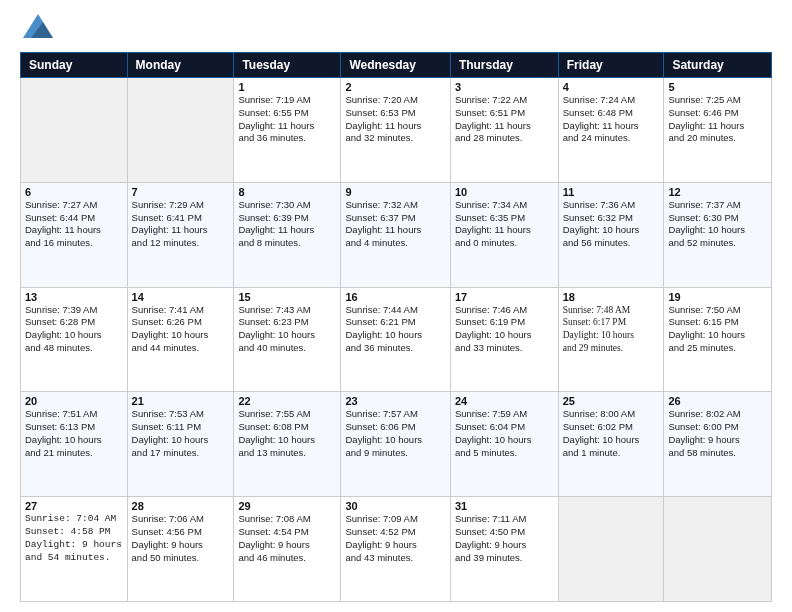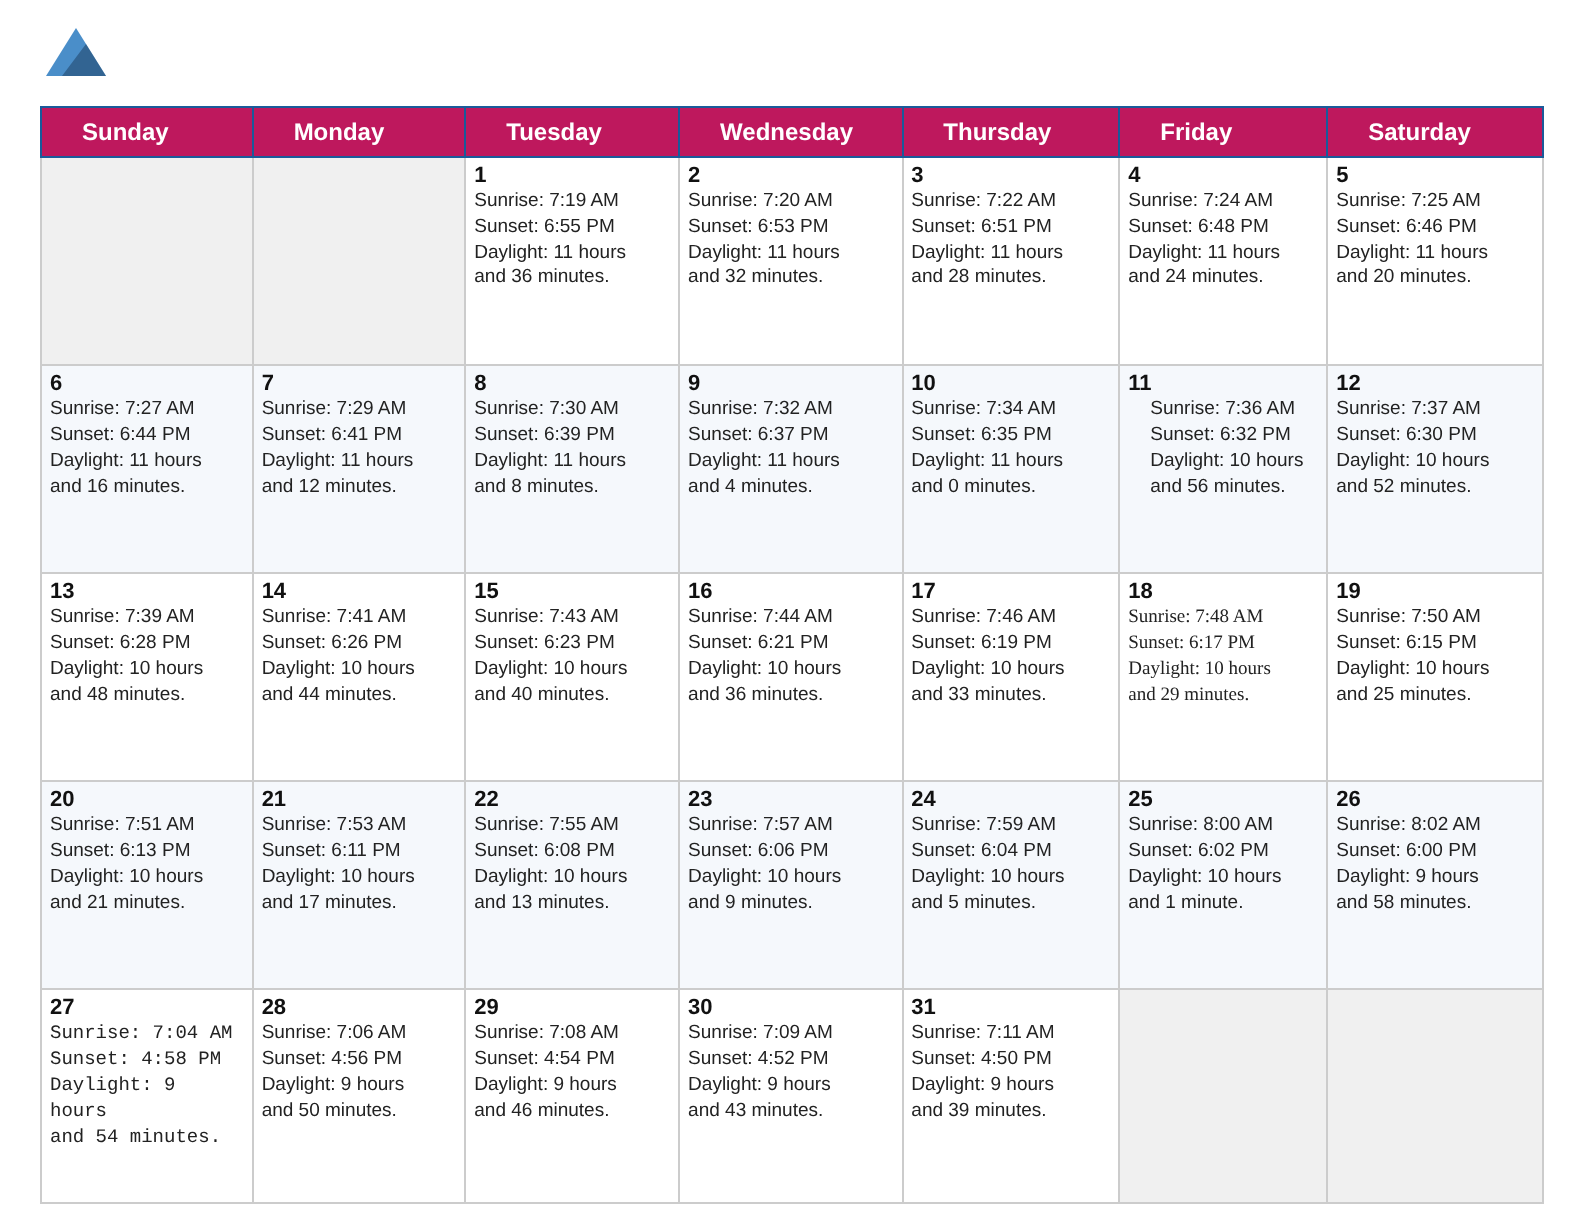--- a/index.html
+++ b/index.html
@@ -39,25 +39,25 @@
     .location {
       font-size: 15px;
       color: #333;
     }
     .calendar-table {
       width: 100%;
       border-collapse: collapse;
       flex: 1;
     }
     .calendar-table thead tr th {
-      background-color: #be185d;
+      background-color: #0f172a;
       color: #fff;
       font-size: 12px;
       font-weight: bold;
-      padding: 5px 20px;
+      padding: 5px 8px;
       text-align: left;
       border: 1px solid #1a5a9a;
     }
     .calendar-table tbody tr td {
       border: 1px solid #ccc;
       vertical-align: top;
       padding: 3px 4px;
       font-size: 10px;
       color: #222;
       width: 113px;
@@ -192,21 +192,21 @@
           </td>
           <td>
             <span class="day-number">10</span>
             <div class="day-info" style="white-space: pre-line;">Sunrise: 7:34 AM
 Sunset: 6:35 PM
 Daylight: 11 hours
 and 0 minutes.</div>
           </td>
           <td>
             <span class="day-number">11</span>
-            <div class="day-info" style="white-space: pre-line; margin-left: 11px;">Sunrise: 7:36 AM
+            <div class="day-info" style="white-space: pre-line;">Sunrise: 7:36 AM
 Sunset: 6:32 PM
 Daylight: 10 hours
 and 56 minutes.</div>
           </td>
           <td>
             <span class="day-number">12</span>
             <div class="day-info" style="white-space: pre-line;">Sunrise: 7:37 AM
 Sunset: 6:30 PM
 Daylight: 10 hours
 and 52 minutes.</div>

